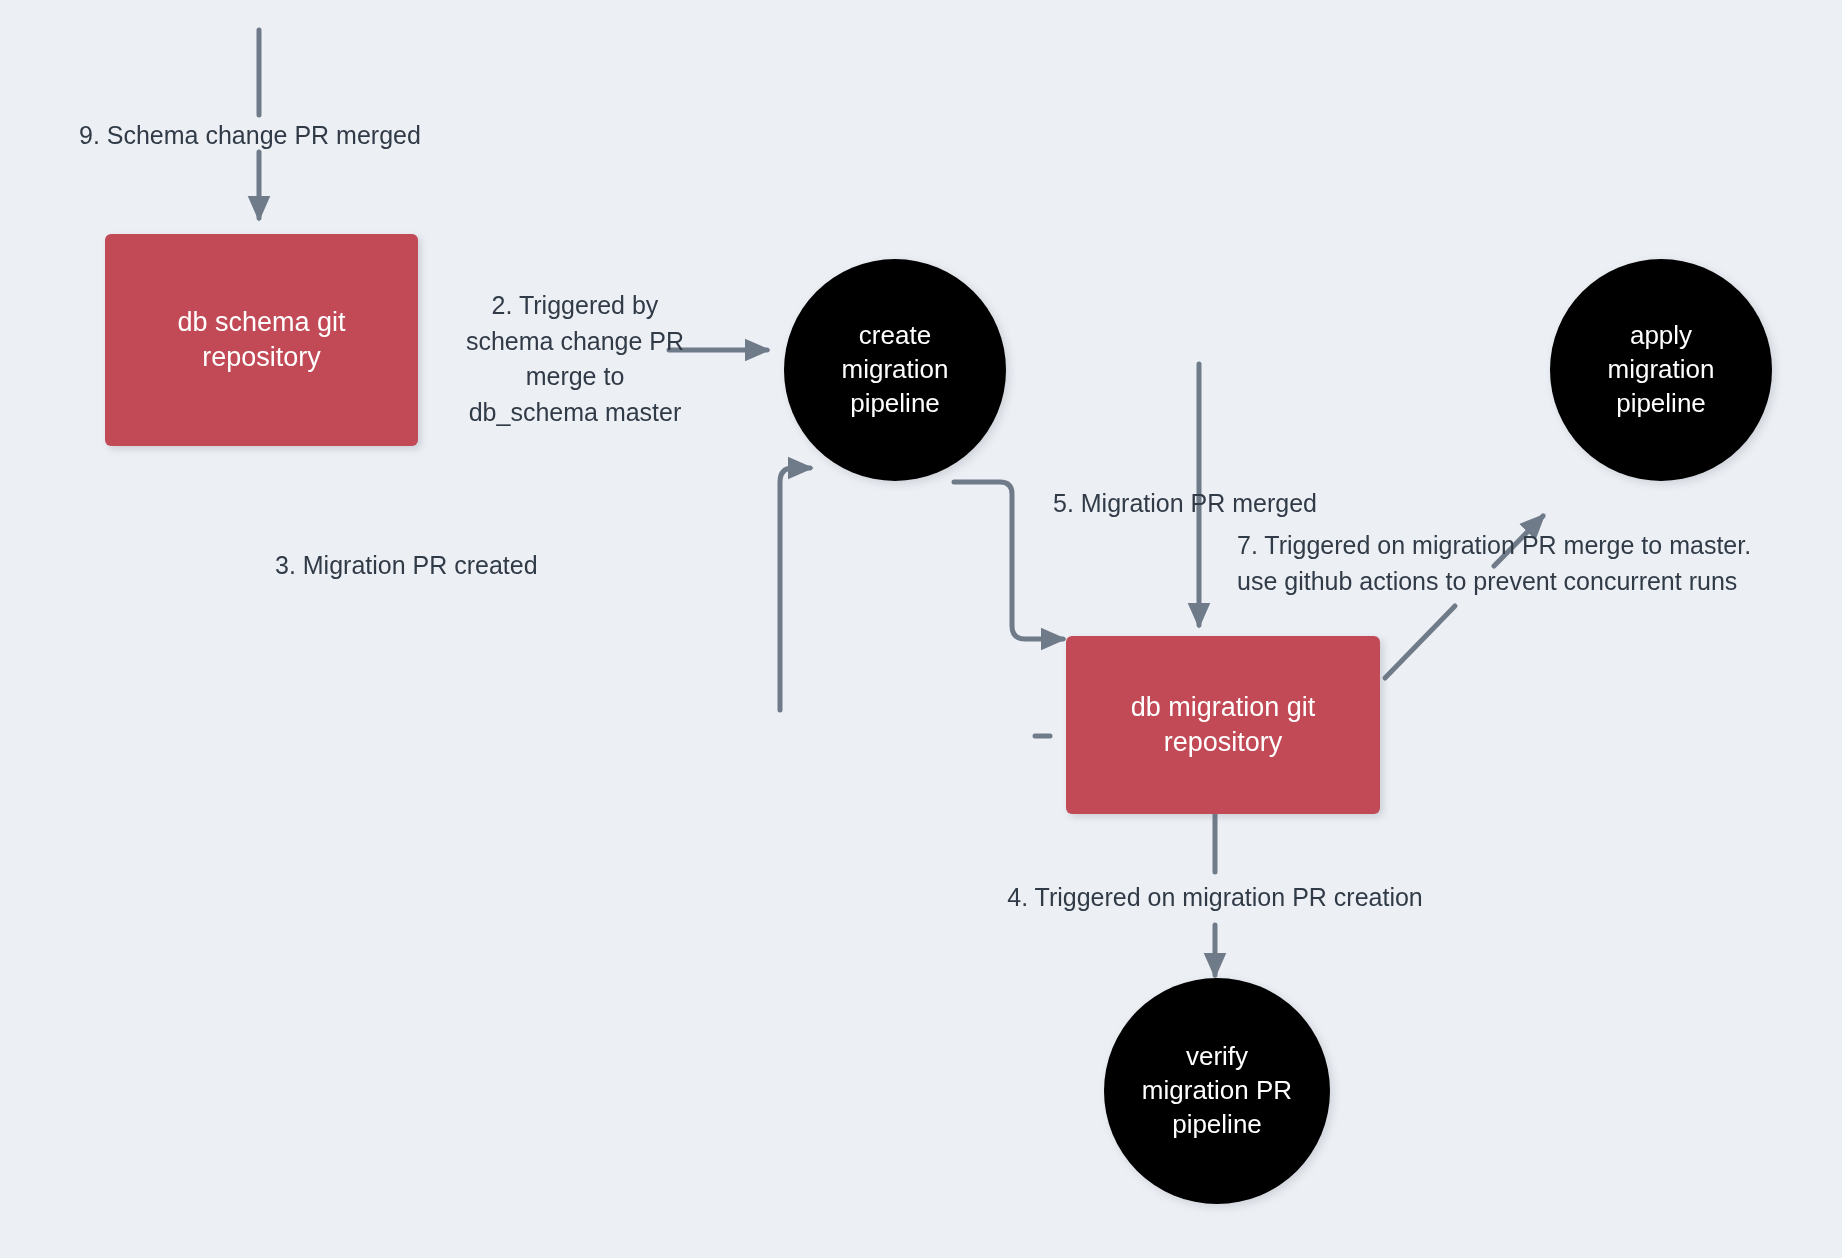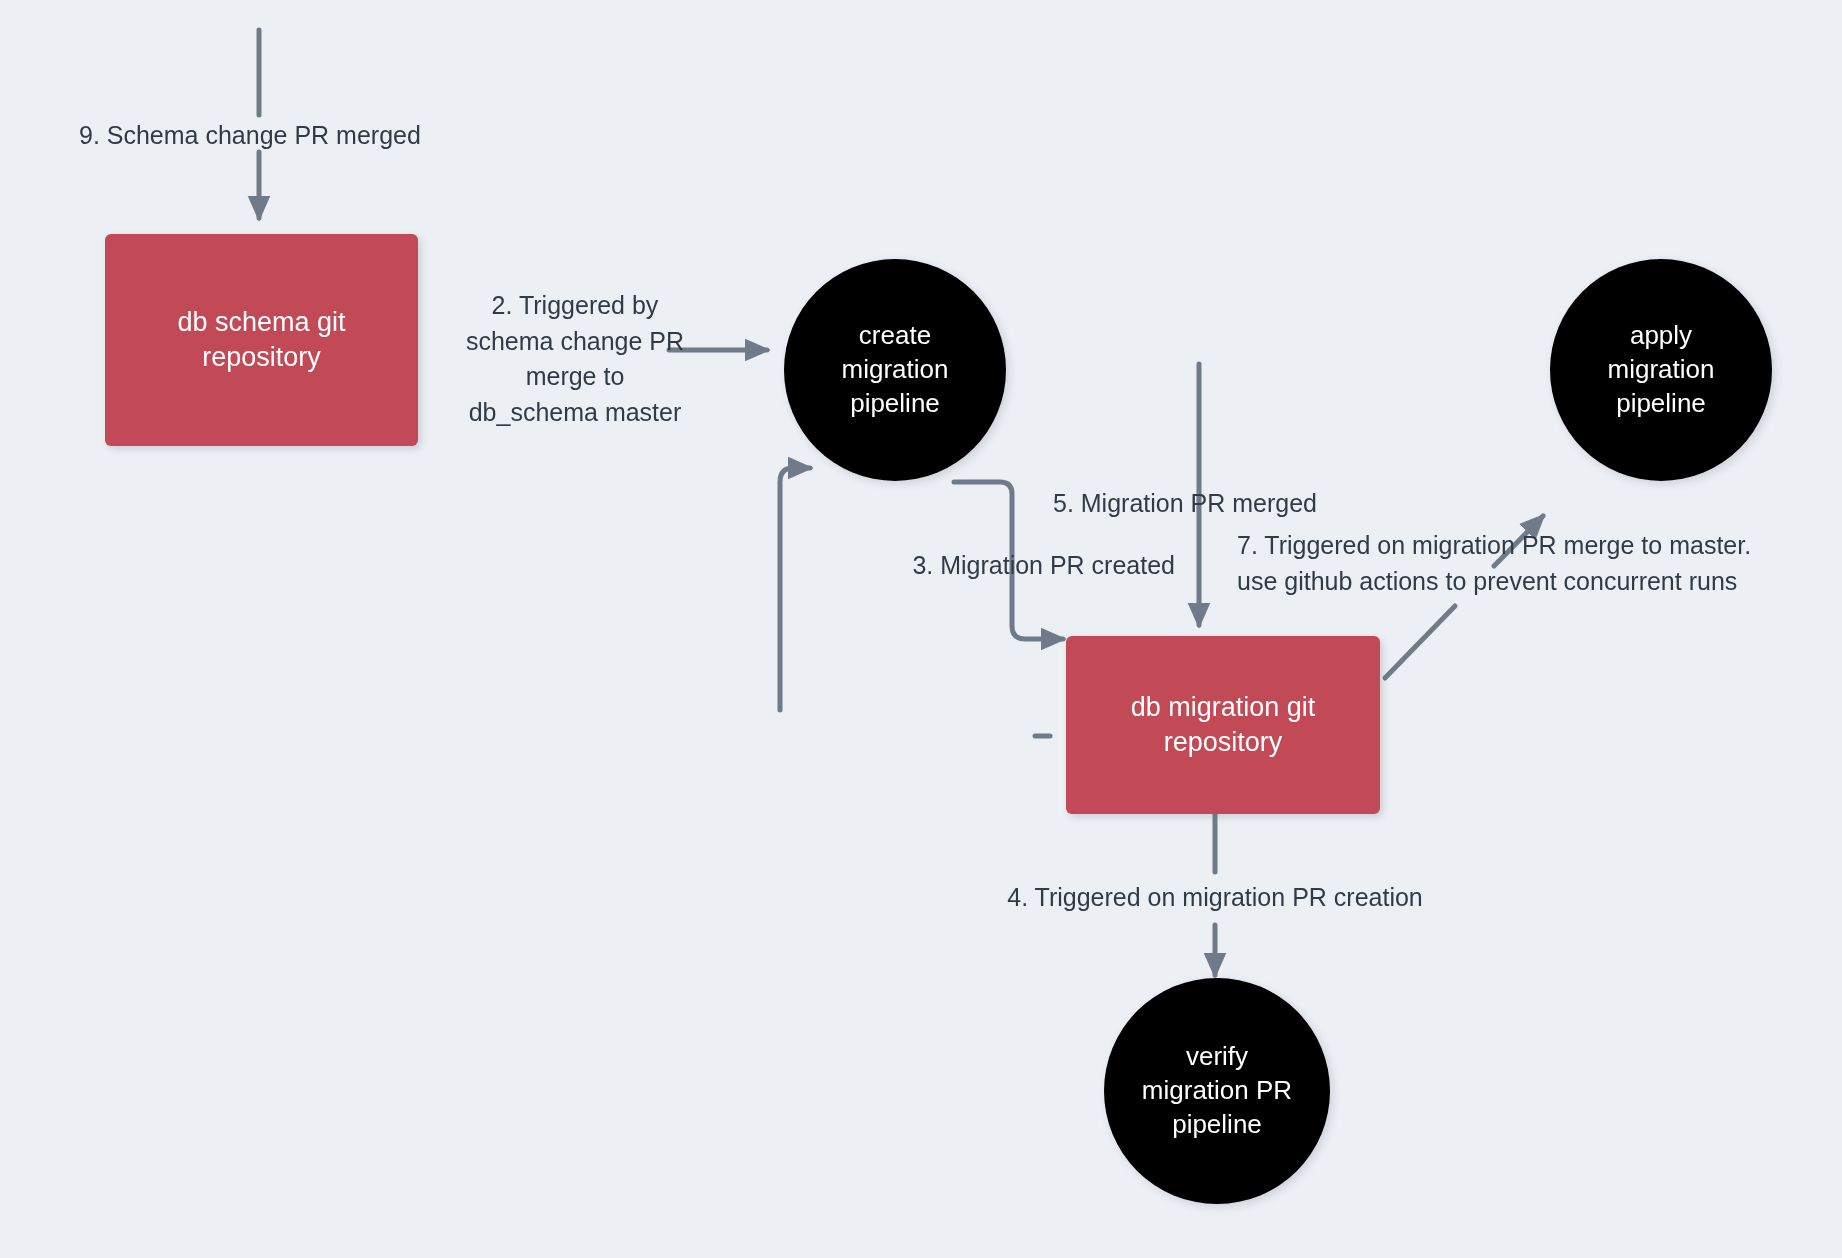--- a/index.html
+++ b/index.html
@@ -147,21 +147,21 @@
 pipeline</span>
   </div>
 
   <div class="edge-label left" style="left:79px; top:118px; width:420px;">9.  Schema change PR merged</div>
 
   <div class="edge-label center" style="left:455px; top:288px; width:240px;">2.  Triggered by
 schema change PR
 merge to
 db_schema master</div>
 
-  <div class="edge-label left" style="left:275px; top:548px; width:900px; text-align:right;">3.  Migration PR created</div>
+  <div class="edge-label left" style="left:275px; top:548px; width:900px; text-align:left;">3.  Migration PR created</div>
 
   <div class="edge-label center" style="left:830px; top:880px; width:770px;">4.  Triggered on migration PR creation</div>
 
   <div class="edge-label center" style="left:800px; top:486px; width:770px;">5.  Migration PR merged</div>
 
 
   <div class="edge-label left" style="left:1237px; top:528px; width:560px;">7.  Triggered on migration PR merge to master.
 use github actions to prevent concurrent runs</div>
 
 </div>

